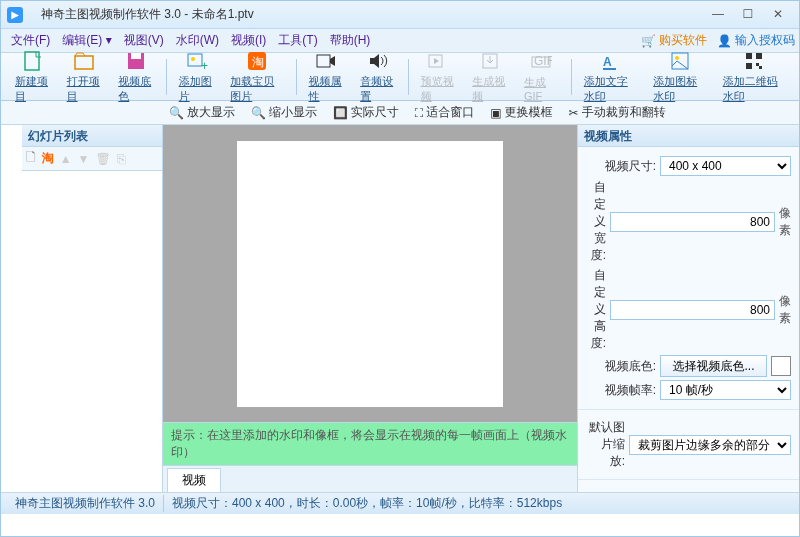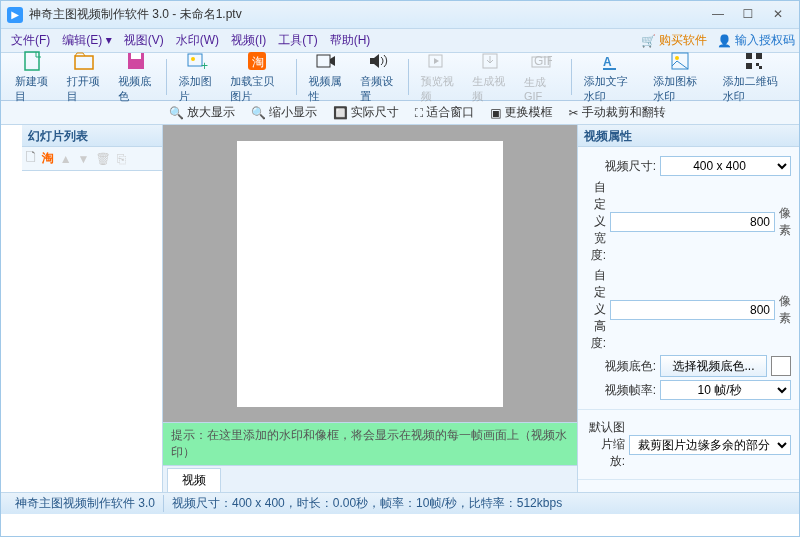--- a/index.html
+++ b/index.html
@@ -1,50 +1,50 @@
 <!DOCTYPE html>
 <html><head>
 <meta charset="utf-8">
 <style>
 * { margin: 0; padding: 0; box-sizing: border-box; font-family: "Microsoft YaHei", sans-serif; font-size: 12px; }
 body { background: #fff; width: 800px; height: 537px; overflow: hidden; border: 1px solid #a0c8e8; }
 .titlebar { height: 28px; background: linear-gradient(#eaf3fb, #d9ecfb); display: flex; align-items: center; padding: 0 6px; border-bottom: 1px solid #c0d8ec; }
 .titlebar .logo { width: 16px; height: 16px; background: #3399ff; border-radius: 3px; margin-right: 6px; display: flex; align-items: center; justify-content: center; color: #fff; font-size: 10px; }
-.titlebar .title { flex: 1; color: #333; }
+.titlebar .title { flex: 1; color: #333; margin-left: 12px; }
 .titlebar .winbtn { width: 30px; height: 20px; text-align: center; line-height: 18px; color: #555; cursor: pointer; }
 .menubar { height: 24px; background: #e8f2fb; display: flex; align-items: center; padding: 0 4px; border-bottom: 1px solid #c0d8ec; }
 .menubar .menu { padding: 0 6px; color: #4c1d95; cursor: pointer; }
 .menubar .spacer { flex: 1; }
 .menubar .rlink { color: #e08000; margin-left: 10px; display: flex; align-items: center; gap: 3px; cursor: pointer; }
 .menubar .rlink.blue { color: #2277cc; }
 .toolbar { height: 48px; background: linear-gradient(#f5faff, #e4f0fb); display: flex; align-items: center; padding: 0 6px; border-bottom: 1px solid #b0cce6; }
 .tbbtn { display: flex; flex-direction: column; align-items: center; gap: 2px; padding: 2px 8px; cursor: pointer; }
 .tbbtn .ic { width: 22px; height: 22px; display: flex; align-items: center; justify-content: center; }
-.tbbtn .lbl { font-size: 11px; color: #2a5a8a; }
+.tbbtn .lbl { font-size: 11px; color: #2a5a8a; text-decoration: underline; }
 .tbsep { width: 1px; height: 36px; background: #b0cce6; margin: 0 4px; }
 .subtool { height: 24px; background: #f0f7fd; display: flex; align-items: center; padding-left: 162px; border-bottom: 1px solid #c0d8ec; gap: 4px; }
 .subtool .sbtn { padding: 0 6px; color: #333; display: flex; align-items: center; gap: 3px; cursor: pointer; }
 .main { display: flex; height: 367px; }
 .leftpanel { width: 162px; border-right: 1px solid #c0d8ec; display: flex; flex-direction: column; padding-left: 21px; }
 .leftpanel .hdr { height: 22px; background: linear-gradient(#e8f2fb, #d4e8f8); padding: 0 6px; line-height: 22px; font-weight: bold; color: #2a5a8a; border-bottom: 1px solid #c0d8ec; }
 .leftpanel .tbar { height: 24px; background: #f0f7fd; display: flex; align-items: center; padding: 0 4px; gap: 6px; border-bottom: 1px solid #c0d8ec; }
 .leftpanel .tbar span { cursor: pointer; }
 .leftpanel .list { flex: 1; background: #fff; }
 .center { flex: 1; background: #a9a9a9; display: flex; flex-direction: column; }
 .canvaswrap { flex: 1; display: flex; align-items: center; justify-content: center; }
 .canvas { width: 266px; height: 266px; background: #fff; }
 .center .hint { background: #86efac; padding: 4px 8px; color: #555; border-top: 1px solid #c0d8ec; }
 .center .tabs { background: #e8f2fb; display: flex; border-top: 1px solid #c0d8ec; }
 .center .tab { padding: 3px 14px; background: #fff; border: 1px solid #c0d8ec; border-bottom: none; margin-left: 4px; margin-top: 2px; }
 .rightpanel { width: 222px; border-left: 1px solid #c0d8ec; background: #f5faff; display: flex; flex-direction: column; overflow-y: auto; }
 .rightpanel .hdr { height: 22px; background: linear-gradient(#e8f2fb, #d4e8f8); padding: 0 6px; line-height: 22px; font-weight: bold; color: #2a5a8a; border-bottom: 1px solid #c0d8ec; }
 .rightpanel .grp { padding: 6px 8px; border-bottom: 1px solid #d8e8f5; }
 .row { display: flex; align-items: center; margin: 3px 0; gap: 4px; }
 .row .lbl { width: 70px; text-align: right; color: #333; }
-.row select, .row input[type=text] { flex: 1; height: 20px; border: 1px solid #a0c8e8; background: #fff; padding: 0 4px; font-size: 12px; text-align: center; }
+.row select, .row input[type=text] { flex: 1; height: 20px; border: 1px solid #a0c8e8; background: #fff; padding: 0 4px; font-size: 12px; }
 .row .unit { width: 24px; color: #555; }
 .row button { flex: 1; height: 22px; border: 1px solid #a0c8e8; background: linear-gradient(#fff, #e4f0fb); cursor: pointer; font-size: 12px; }
 .row .swatch { width: 20px; height: 20px; border: 1px solid #888; background: #fff; }
 .statusbar { height: 22px; background: linear-gradient(#e8f2fb, #d4e8f8); display: flex; align-items: center; padding: 0 6px; border-top: 1px solid #c0d8ec; color: #2a5a8a; }
 .statusbar .seg { padding: 0 8px; border-right: 1px solid #b0cce6; }
 svg { display: block; }
 </style>
 </head>
 <body>
 

